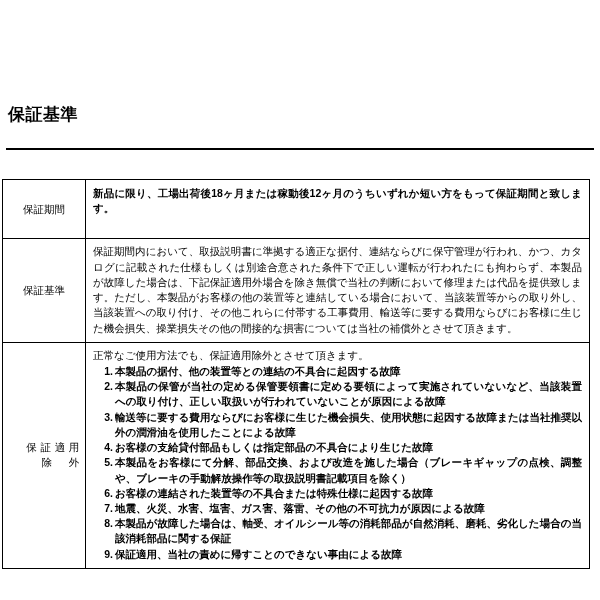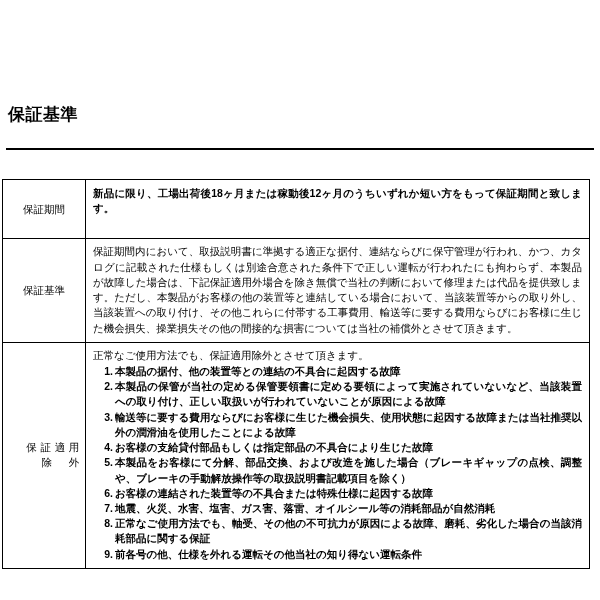--- a/index.html
+++ b/index.html
@@ -135,22 +135,22 @@
         </td>
         <td class="content">
           <p class="lead">正常なご使用方法でも、保証適用除外とさせて頂きます。</p>
           <ol class="exclusions">
             <li>本製品の据付、他の装置等との連結の不具合に起因する故障</li>
             <li>本製品の保管が当社の定める保管要領書に定める要領によって実施されていないなど、当該装置への取り付け、正しい取扱いが行われていないことが原因による故障</li>
             <li>輸送等に要する費用ならびにお客様に生じた機会損失、使用状態に起因する故障または当社推奨以外の潤滑油を使用したことによる故障</li>
             <li>お客様の支給貸付部品もしくは指定部品の不具合により生じた故障</li>
             <li>本製品をお客様にて分解、部品交換、および改造を施した場合（ブレーキギャップの点検、調整や、ブレーキの手動解放操作等の取扱説明書記載項目を除く）</li>
             <li>お客様の連結された装置等の不具合または特殊仕様に起因する故障</li>
-            <li>地震、火災、水害、塩害、ガス害、落雷、オイルシール等の消耗部品が自然消耗</li>
-            <li>正常なご使用方法でも、軸受、その他の不可抗力が原因による故障、磨耗、劣化した場合の当該消耗部品に関する保証</li>
-            <li>前各号の他、仕様を外れる運転その他当社の知り得ない運転条件</li>
+            <li>地震、火災、水害、塩害、ガス害、落雷、その他の不可抗力が原因による故障</li>
+            <li>本製品が故障した場合は、軸受、オイルシール等の消耗部品が自然消耗、磨耗、劣化した場合の当該消耗部品に関する保証</li>
+            <li>保証適用、当社の責めに帰すことのできない事由による故障</li>
           </ol>
         </td>
       </tr>
     </tbody>
   </table>
 
 </div>
 
 </body></html>

